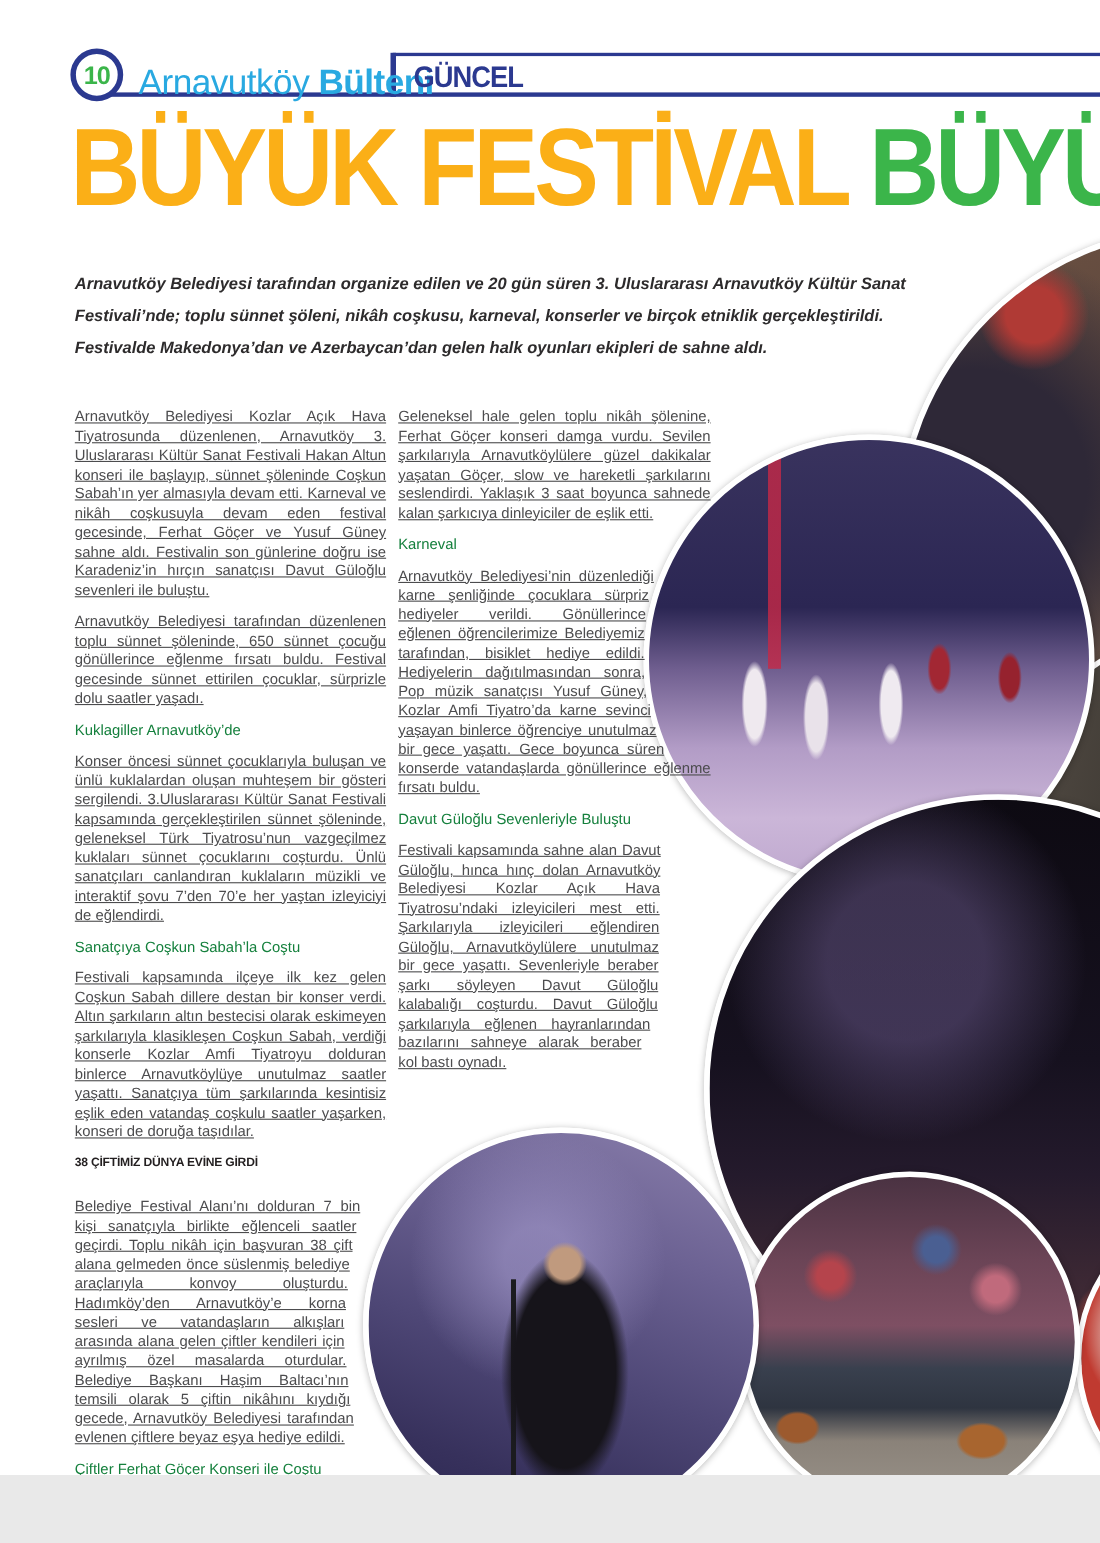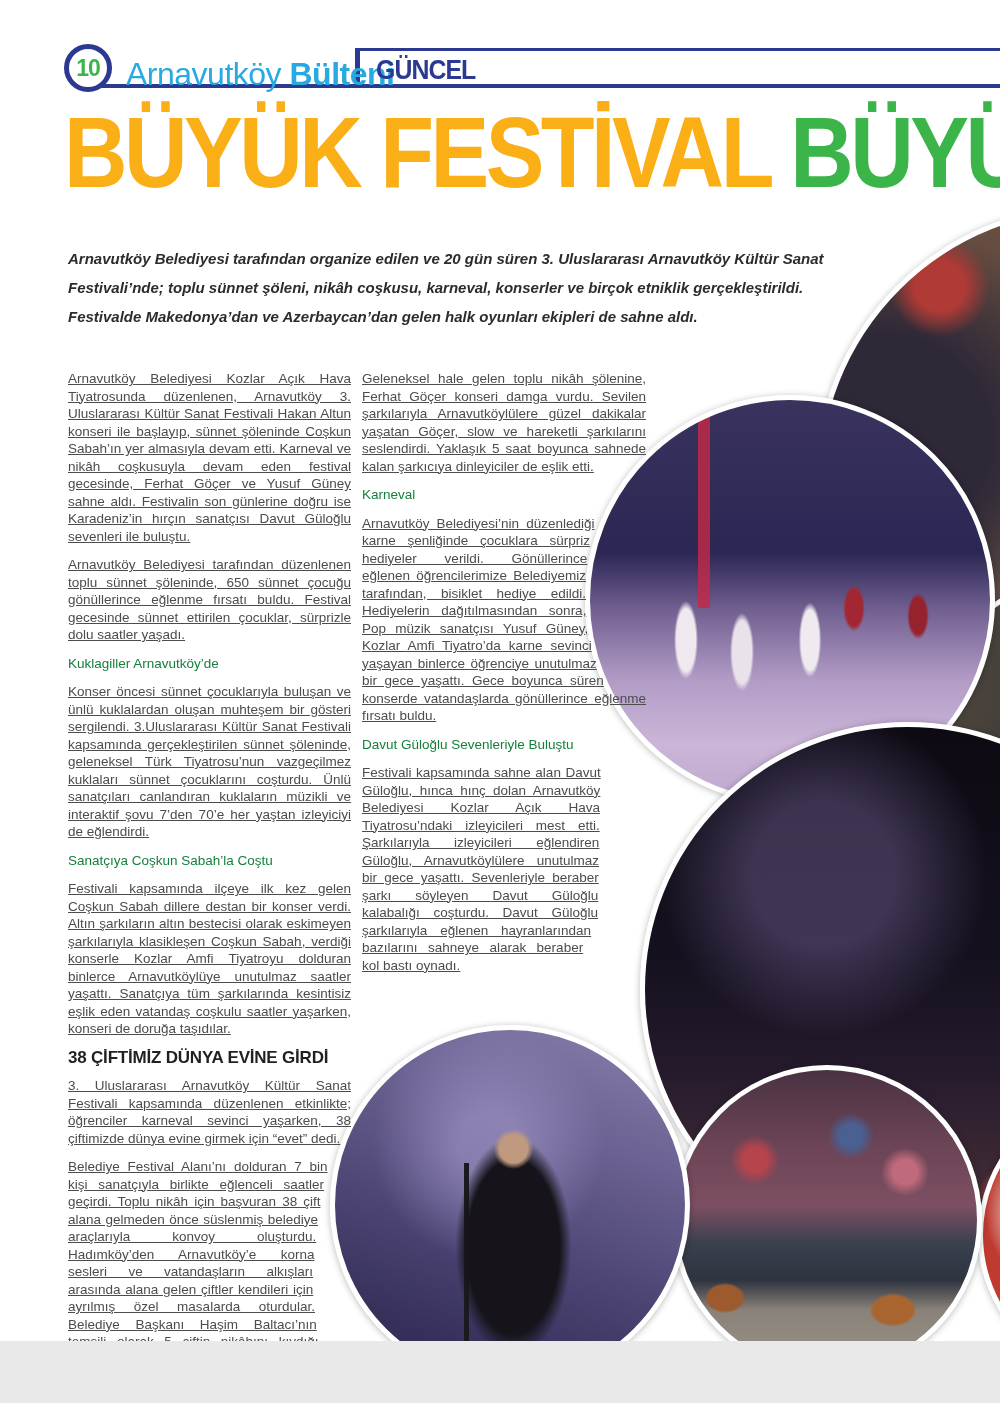--- a/index.html
+++ b/index.html
@@ -36,21 +36,21 @@
   .lead{
     position:absolute;left:68px;top:244px;width:800px;margin:0;
     font-size:15px;line-height:29px;font-weight:bold;font-style:italic;color:#2d2b2c;
   }
   
   .col{position:absolute;top:370px;z-index:20;font-size:13.5px;line-height:17.5px;color:#4c4c4e;}
   .col1{left:68px;width:283px;}
   .col2{left:362px;width:284px;}
   .para{margin:0 0 11px 0;text-align:justify;text-decoration:underline;}
   .subhead{margin:3px 0 11px 0;color:#15803d;}
-  .subhead-bold{margin:5px 0 11px 0;font-weight:bold;font-size:17px;color:#231f20;letter-spacing:-0.2px;}
+  .subhead-bold{margin:5px 0 22px 0;font-weight:bold;font-size:11px;color:#231f20;letter-spacing:-0.2px;}
   
   .wrapA{float:right;width:70px;height:160px;shape-outside:circle(200px at 210px 75px);}
   .wrapB{float:right;width:120px;height:300px;
          shape-outside:polygon(120px 0,75px 0,72px 160px,40px 230px,0 268px,0 300px,120px 300px);}
   .wrapC{float:right;width:50px;height:235px;
          shape-outside:polygon(50px 0,30px 0,18px 60px,12px 120px,18px 180px,30px 235px,50px 235px);}
   
   .photo{position:absolute;border-radius:50%;border:5px solid #fff;
          box-shadow:0 1px 7px rgba(0,0,0,.28);background-color:#555;}
   #ph-crowd{ left:815px;top:205px;width:544px;height:544px;z-index:1;
@@ -137,28 +137,27 @@
   <div class="photo" id="ph-singer"></div>
 
   <section class="col col1">
     <p class="para">Arnavutköy Belediyesi Kozlar Açık Hava Tiyatrosunda düzenlenen, Arnavutköy 3. Uluslararası Kültür Sanat Festivali Hakan Altun konseri ile başlayıp, sünnet şöleninde Coşkun Sabah’ın yer almasıyla devam etti. Karneval ve nikâh coşkusuyla devam eden festival gecesinde, Ferhat Göçer ve Yusuf Güney sahne aldı. Festivalin son günlerine doğru ise Karadeniz’in hırçın sanatçısı Davut Güloğlu sevenleri ile buluştu.</p>
     <p class="para">Arnavutköy Belediyesi tarafından düzenlenen toplu sünnet şöleninde, 650 sünnet çocuğu gönüllerince eğlenme fırsatı buldu. Festival gecesinde sünnet ettirilen çocuklar, sürprizle dolu saatler yaşadı.</p>
     <p class="subhead">Kuklagiller Arnavutköy’de</p>
     <p class="para">Konser öncesi sünnet çocuklarıyla buluşan ve ünlü kuklalardan oluşan muhteşem bir gösteri sergilendi. 3.Uluslararası Kültür Sanat Festivali kapsamında gerçekleştirilen sünnet şöleninde, geleneksel Türk Tiyatrosu’nun vazgeçilmez kuklaları sünnet çocuklarını coşturdu. Ünlü sanatçıları canlandıran kuklaların müzikli ve interaktif şovu 7’den 70’e her yaştan izleyiciyi de eğlendirdi.</p>
     <p class="subhead">Sanatçıya Coşkun Sabah’la Coştu</p>
     <p class="para">Festivali kapsamında ilçeye ilk kez gelen Coşkun Sabah dillere destan bir konser verdi. Altın şarkıların altın bestecisi olarak eskimeyen şarkılarıyla klasikleşen Coşkun Sabah, verdiği konserle Kozlar Amfi Tiyatroyu dolduran binlerce Arnavutköylüye unutulmaz saatler yaşattı. Sanatçıya tüm şarkılarında kesintisiz eşlik eden vatandaş coşkulu saatler yaşarken, konseri de doruğa taşıdılar.</p>
     <p class="subhead-bold">38 ÇİFTİMİZ DÜNYA EVİNE GİRDİ</p>
-    <p class="para">3. Uluslararası Arnavutköy Kültür Sanat Festivali kapsamında düzenlenen etkinlikte; öğrenciler karneval sevinci yaşarken, 38 çiftimizde dünya evine girmek için “evet” dedi.</p>
     <div class="wrapC" aria-hidden="true"></div>
     <p class="para">Belediye Festival Alanı’nı dolduran 7 bin kişi sanatçıyla birlikte eğlenceli saatler geçirdi. Toplu nikâh için başvuran 38 çift alana gelmeden önce süslenmiş belediye araçlarıyla konvoy oluşturdu. Hadımköy’den Arnavutköy’e korna sesleri ve vatandaşların alkışları arasında alana gelen çiftler kendileri için ayrılmış özel masalarda oturdular. Belediye Başkanı Haşim Baltacı’nın temsili olarak 5 çiftin nikâhını kıydığı gecede, Arnavutköy Belediyesi tarafından evlenen çiftlere beyaz eşya hediye edildi.</p>
     <p class="subhead">Çiftler Ferhat Göçer Konseri ile Coştu</p>
   </section>
 
   <section class="col col2">
-    <p class="para">Geleneksel hale gelen toplu nikâh şölenine, Ferhat Göçer konseri damga vurdu. Sevilen şarkılarıyla Arnavutköylülere güzel dakikalar yaşatan Göçer, slow ve hareketli şarkılarını seslendirdi. Yaklaşık 5 saat boyunca sahnede kalan şarkıcıya dinleyiciler de eşlik etti.</p>
+    <p class="para">Geleneksel hale gelen toplu nikâh şölenine, Ferhat Göçer konseri damga vurdu. Sevilen şarkılarıyla Arnavutköylülere güzel dakikalar yaşatan Göçer, slow ve hareketli şarkılarını seslendirdi. Yaklaşık 3 saat boyunca sahnede kalan şarkıcıya dinleyiciler de eşlik etti.</p>
     <p class="subhead">Karneval</p>
     <div class="wrapA" aria-hidden="true"></div>
     <p class="para">Arnavutköy Belediyesi’nin düzenlediği karne şenliğinde çocuklara sürpriz hediyeler verildi. Gönüllerince eğlenen öğrencilerimize Belediyemiz tarafından, bisiklet hediye edildi. Hediyelerin dağıtılmasından sonra, Pop müzik sanatçısı Yusuf Güney, Kozlar Amfi Tiyatro’da karne sevinci yaşayan binlerce öğrenciye unutulmaz bir gece yaşattı. Gece boyunca süren konserde vatandaşlarda gönüllerince eğlenme fırsatı buldu.</p>
     <p class="subhead">Davut Güloğlu Sevenleriyle Buluştu</p>
     <div class="wrapB" aria-hidden="true"></div>
     <p class="para">Festivali kapsamında sahne alan Davut Güloğlu, hınca hınç dolan Arnavutköy Belediyesi Kozlar Açık Hava Tiyatrosu’ndaki izleyicileri mest etti. Şarkılarıyla izleyicileri eğlendiren Güloğlu, Arnavutköylülere unutulmaz bir gece yaşattı. Sevenleriyle beraber şarkı söyleyen Davut Güloğlu kalabalığı coşturdu. Davut Güloğlu şarkılarıyla eğlenen hayranlarından bazılarını sahneye alarak beraber kol bastı oynadı.</p>
   </section>
 
 </div>
 

